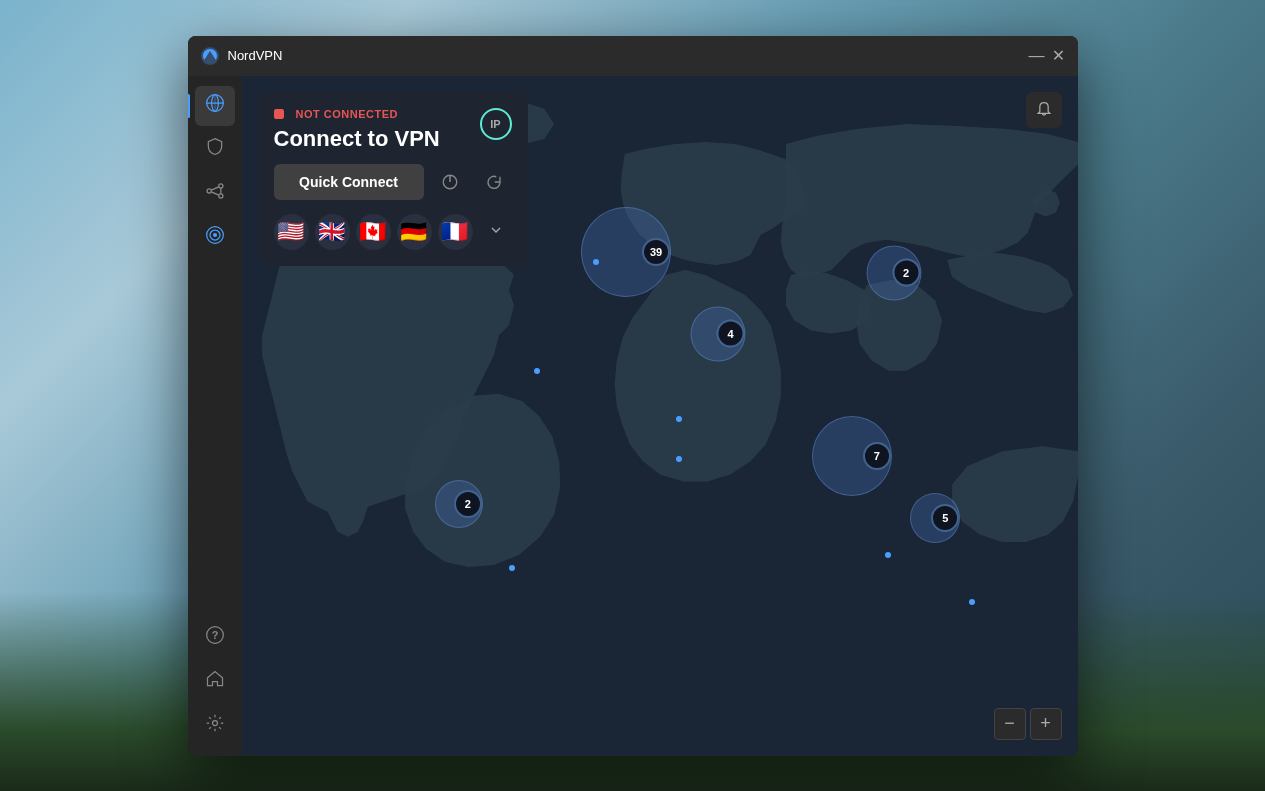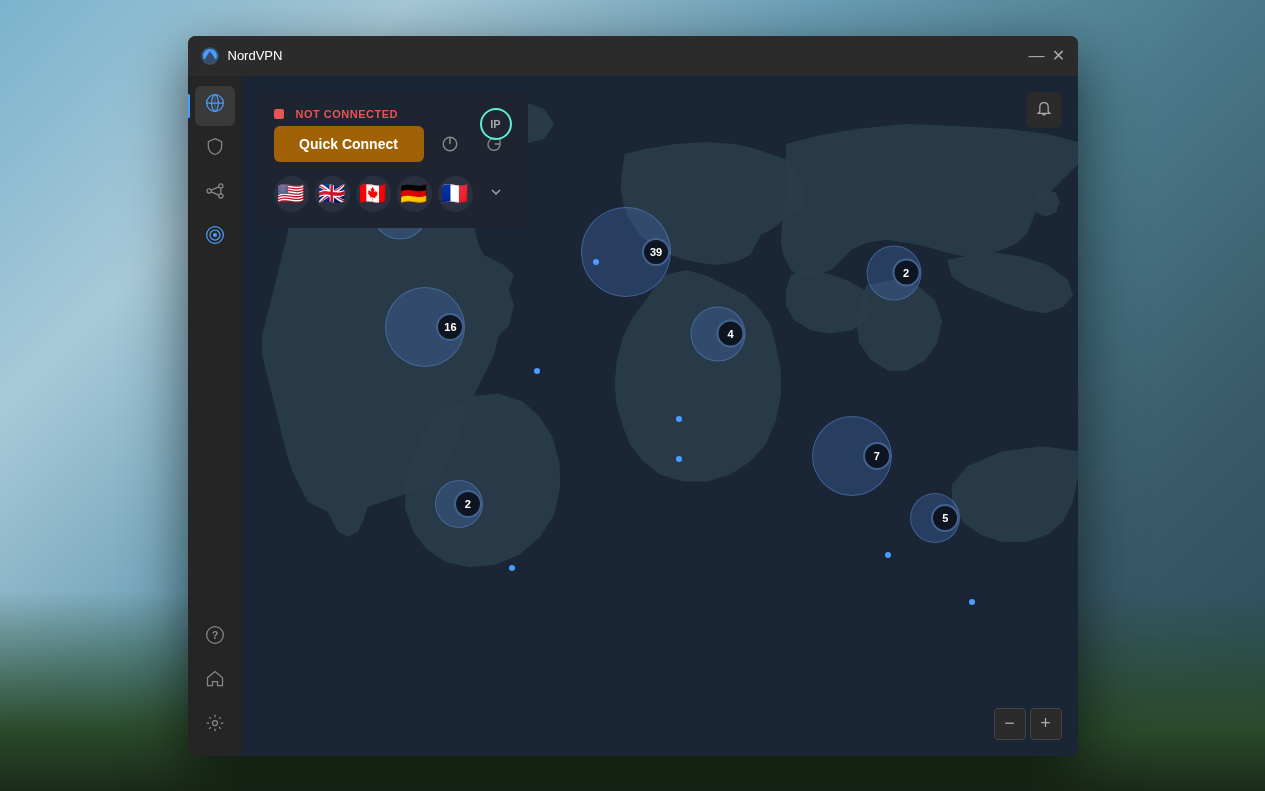--- a/index.html
+++ b/index.html
@@ -186,21 +186,21 @@
     }
     .quick-connect-row {
       display: flex;
       align-items: center;
       gap: 8px;
       margin-bottom: 14px;
     }
     .quick-connect-btn {
       flex: 1;
       height: 36px;
-      background: #a16207;
+      background: #404040;
       border: none;
       border-radius: 6px;
       color: #ffffff;
       font-size: 14px;
       font-weight: 600;
       cursor: pointer;
     }
     .icon-btn {
       width: 36px;
       height: 36px;
@@ -422,23 +422,20 @@
 
         <path d="M 790 120 L 798 115 L 808 118 L 812 128 L 808 138 L 798 142 L 788 138 L 784 128 Z" fill="#2a3d4a" opacity="0.9"></path>
       </svg>
 
       <div class="map-bubble" style="width:90px;height:90px;top:26%;left:46%;transform:translate(-50%,-50%)">
         <div class="bubble-label">39</div>
       </div>
       <div class="map-bubble" style="width:55px;height:55px;top:20%;left:19%;transform:translate(-50%,-50%)">
         <div class="bubble-label">3</div>
       </div>
-      <div class="map-bubble" style="width:80px;height:80px;top:37%;left:22%;transform:translate(-50%,-50%)">
-        <div class="bubble-label">16</div>
-      </div>
       <div class="map-bubble" style="width:55px;height:55px;top:38%;left:57%;transform:translate(-50%,-50%)">
         <div class="bubble-label">4</div>
       </div>
       <div class="map-bubble" style="width:80px;height:80px;top:56%;left:73%;transform:translate(-50%,-50%)">
         <div class="bubble-label">7</div>
       </div>
       <div class="map-bubble" style="width:55px;height:55px;top:29%;left:78%;transform:translate(-50%,-50%)">
         <div class="bubble-label">2</div>
       </div>
       <div class="map-bubble" style="width:48px;height:48px;top:63%;left:26%;transform:translate(-50%,-50%)">
@@ -454,20 +451,21 @@
       <div class="map-dot" style="top:56%;left:52%"></div>
       <div class="map-dot" style="top:72%;left:32%"></div>
       <div class="map-dot" style="top:70%;left:77%"></div>
       <div class="map-dot" style="top:77%;left:87%"></div>
 
       <div class="connection-panel">
         <div class="status-badge">
           <div class="status-dot"></div>
           <span class="status-text">NOT CONNECTED</span>
         </div>
+        <div class="connect-title">Connect to VPN</div>
         <div class="ip-btn">IP</div>
         <div class="quick-connect-row">
           <button class="quick-connect-btn">Quick Connect</button>
           <button class="icon-btn" title="Disconnect">
             <svg width="18" height="18" viewBox="0 0 24 24" fill="none">
               <circle cx="12" cy="12" r="9" stroke="#888" stroke-width="1.8"></circle>
               <line x1="12" y1="4" x2="12" y2="12" stroke="#888" stroke-width="2"></line>
             </svg>
           </button>
           <button class="icon-btn" title="Refresh">

